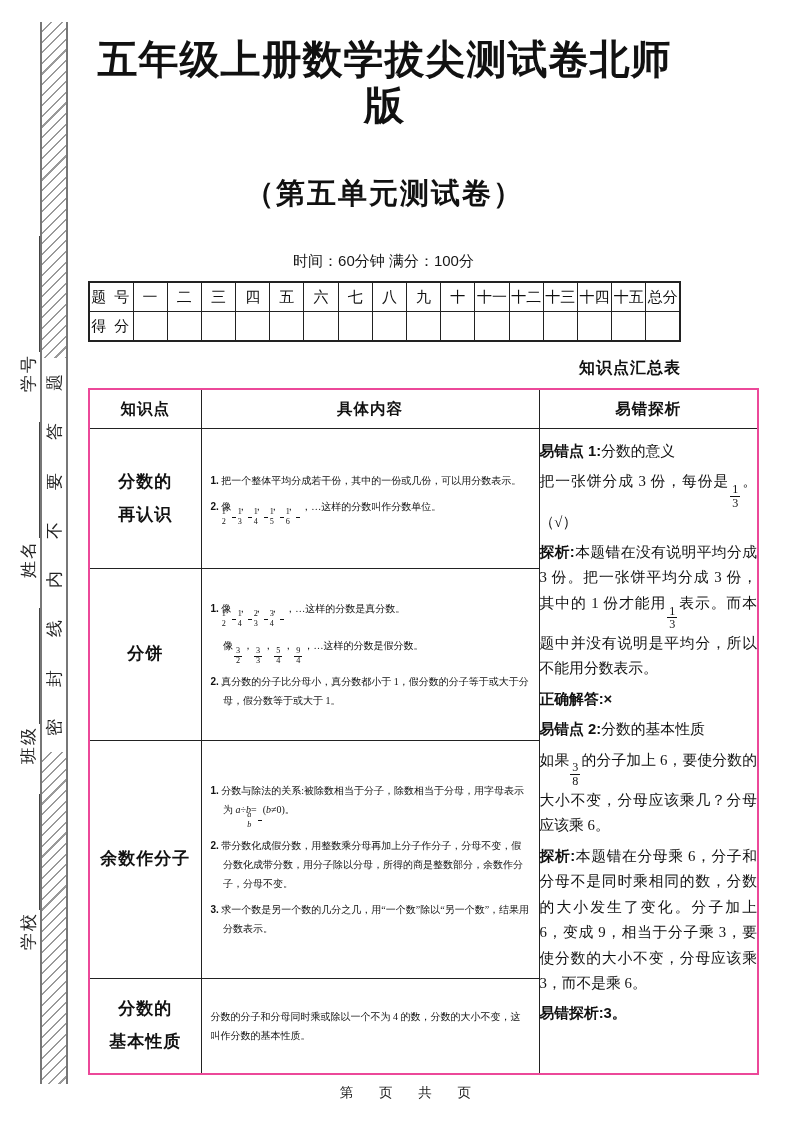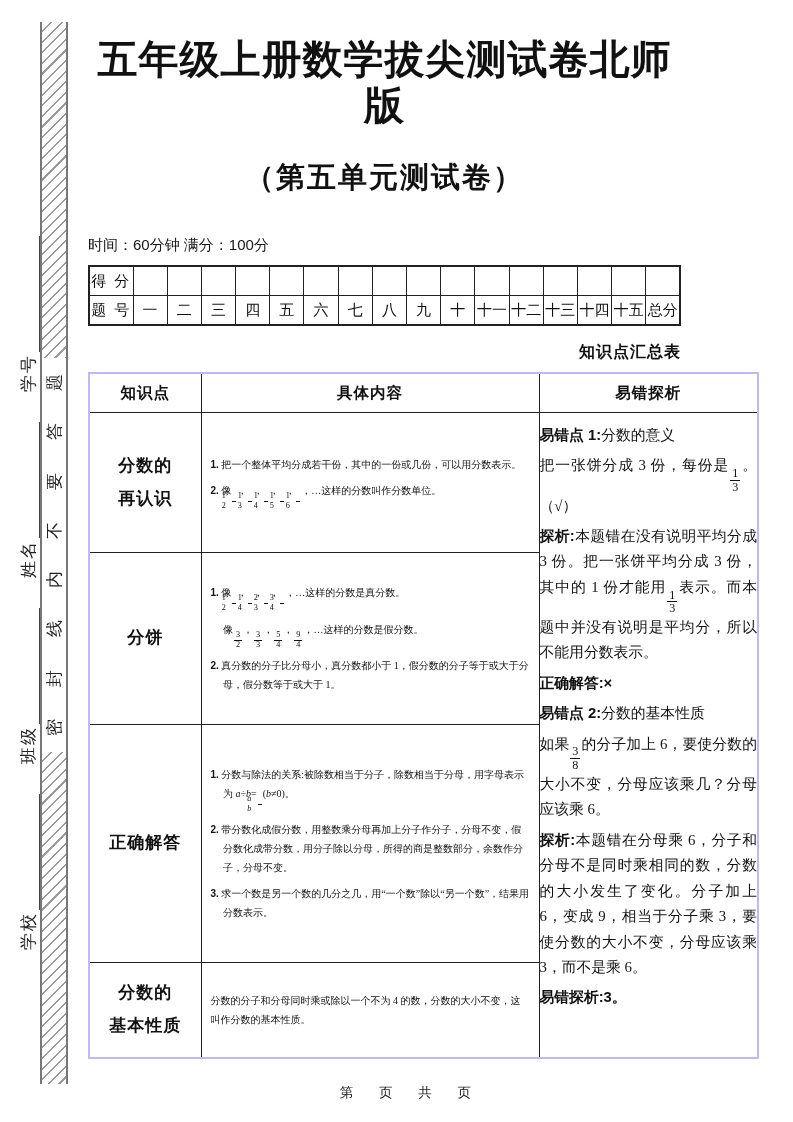--- a/index.html
+++ b/index.html
@@ -34,31 +34,31 @@
   .hatch-bottom{flex:1;}
   .seal-text{
     height:394px;display:flex;flex-direction:column;
     justify-content:space-around;align-items:center;
   }
   .seal-char{transform:rotate(-90deg);font-size:17px;color:#222;font-family:"Liberation Serif",serif;}
 
   
   .main{position:absolute;left:88px;top:0;width:593px;border-radius:18px;}
   .title{margin:36px 0 0;text-align:center;font-size:40px;font-weight:bold;letter-spacing:1px;line-height:1.15;}
-  .subtitle{margin:30px 0 0;text-align:center;font-size:29px;font-weight:bold;letter-spacing:2px;}
-  .meta{margin:38px 2px 10px 0;text-align:left;font-size:15px;color:#161616;}
+  .subtitle{margin:46px 0 0;text-align:center;font-size:29px;font-weight:bold;letter-spacing:2px;}
+  .meta{margin:38px 2px 10px 0;text-align:center;font-size:15px;color:#161616;}
 
   table{border-collapse:collapse;}
   table.score{width:100%;table-layout:fixed;border:2px solid #222;}
   table.score td{border:1px solid #222;height:28px;text-align:center;font-size:15px;padding:0;overflow:hidden;}
   table.score td.hd{font-size:15px;letter-spacing:2px;}
 
   .kp-title{text-align:right;font-weight:bold;font-size:16px;margin:16px 0 9px;letter-spacing:1px;}
 
-  table.summary{width:100%;border:2px solid #c4b5fd;table-layout:fixed;}
+  table.summary{width:100%;border:2px solid #ec4899;table-layout:fixed;}
   table.summary th,table.summary td{border:1.5px solid #222;}
   table.summary th{height:36px;font-size:15.5px;letter-spacing:1px;}
   td.point{
     text-align:center;font-weight:bold;font-size:17px;white-space:pre-line;
     font-family:"Liberation Serif",serif;line-height:1.9;letter-spacing:1px;
   }
   td.content{padding:18px 9px;font-family:"Liberation Serif",serif;font-size:10px;vertical-align:middle;}
   td.analysis{padding:5px 0;font-family:"Liberation Serif",serif;font-size:14.8px;vertical-align:top;}
   td.content p{margin:7px 0;line-height:1.9;}
   td.analysis p{margin:5px 0;line-height:1.72;text-align:justify;}
@@ -125,58 +125,58 @@
 <div class="main">
   <h1 class="title">五年级上册数学拔尖测试卷北师版</h1>
   <div class="subtitle">（第五单元测试卷）</div>
   <div class="meta">时间：60分钟  满分：100分</div>
 
   <table class="score">
     <colgroup>
         <col style="width:44px">
       </colgroup>
     <tbody>
-      <tr>
-        <td class="hd">得 分</td>
-      <td></td>
-          <td></td>
-          <td></td>
-          <td></td>
-          <td></td>
-          <td></td>
-          <td></td>
-          <td></td>
-          <td></td>
-          <td></td>
-          <td></td>
-          <td></td>
-          <td></td>
-          <td></td>
-          <td></td>
-          <td></td>
-        </tr>
       <tr>
         <td class="hd">题 号</td>
       <td>一</td>
           <td>二</td>
           <td>三</td>
           <td>四</td>
           <td>五</td>
           <td>六</td>
           <td>七</td>
           <td>八</td>
           <td>九</td>
           <td>十</td>
           <td>十一</td>
           <td>十二</td>
           <td>十三</td>
           <td>十四</td>
           <td>十五</td>
           <td>总分</td>
         </tr>
+      <tr>
+        <td class="hd">得 分</td>
+      <td></td>
+          <td></td>
+          <td></td>
+          <td></td>
+          <td></td>
+          <td></td>
+          <td></td>
+          <td></td>
+          <td></td>
+          <td></td>
+          <td></td>
+          <td></td>
+          <td></td>
+          <td></td>
+          <td></td>
+          <td></td>
+        </tr>
     </tbody>
   </table>
 
   <div class="kp-title">知识点汇总表</div>
 
   <table class="summary">
     <colgroup>
       <col style="width:112px">
         <col style="width:338px">
         <col style="width:219px">
@@ -257,21 +257,21 @@
                 <span class="num">5</span>
                 <span class="den">4</span>
               </span>，<span class="frac">
                 <span class="num">9</span>
                 <span class="den">4</span>
               </span>，…这样的分数是假分数。</p>
             <p class="rt-num"><b>2.</b> 真分数的分子比分母小，真分数都小于 1，假分数的分子等于或大于分母，假分数等于或大于 1。</p>
           </td>
       </tr>
       <tr class="r3">
-        <td class="point">正确解答</td>
+        <td class="point">余数作分子</td>
         <td class="content">
             <p class="rt-num"><b>1.</b> 分数与除法的关系:被除数相当于分子，除数相当于分母，用字母表示为 <i>a</i>÷<i>b</i>=<span class="frac it">
                 <span class="num">a</span>
                 <span class="den">b</span>
               </span>(<i>b</i>≠0)。</p>
             <p class="rt-num"><b>2.</b> 带分数化成假分数，用整数乘分母再加上分子作分子，分母不变，假分数化成带分数，用分子除以分母，所得的商是整数部分，余数作分子，分母不变。</p>
             <p class="rt-num"><b>3.</b> 求一个数是另一个数的几分之几，用“一个数”除以“另一个数”，结果用分数表示。</p>
           </td>
       </tr>
       <tr class="r4">

